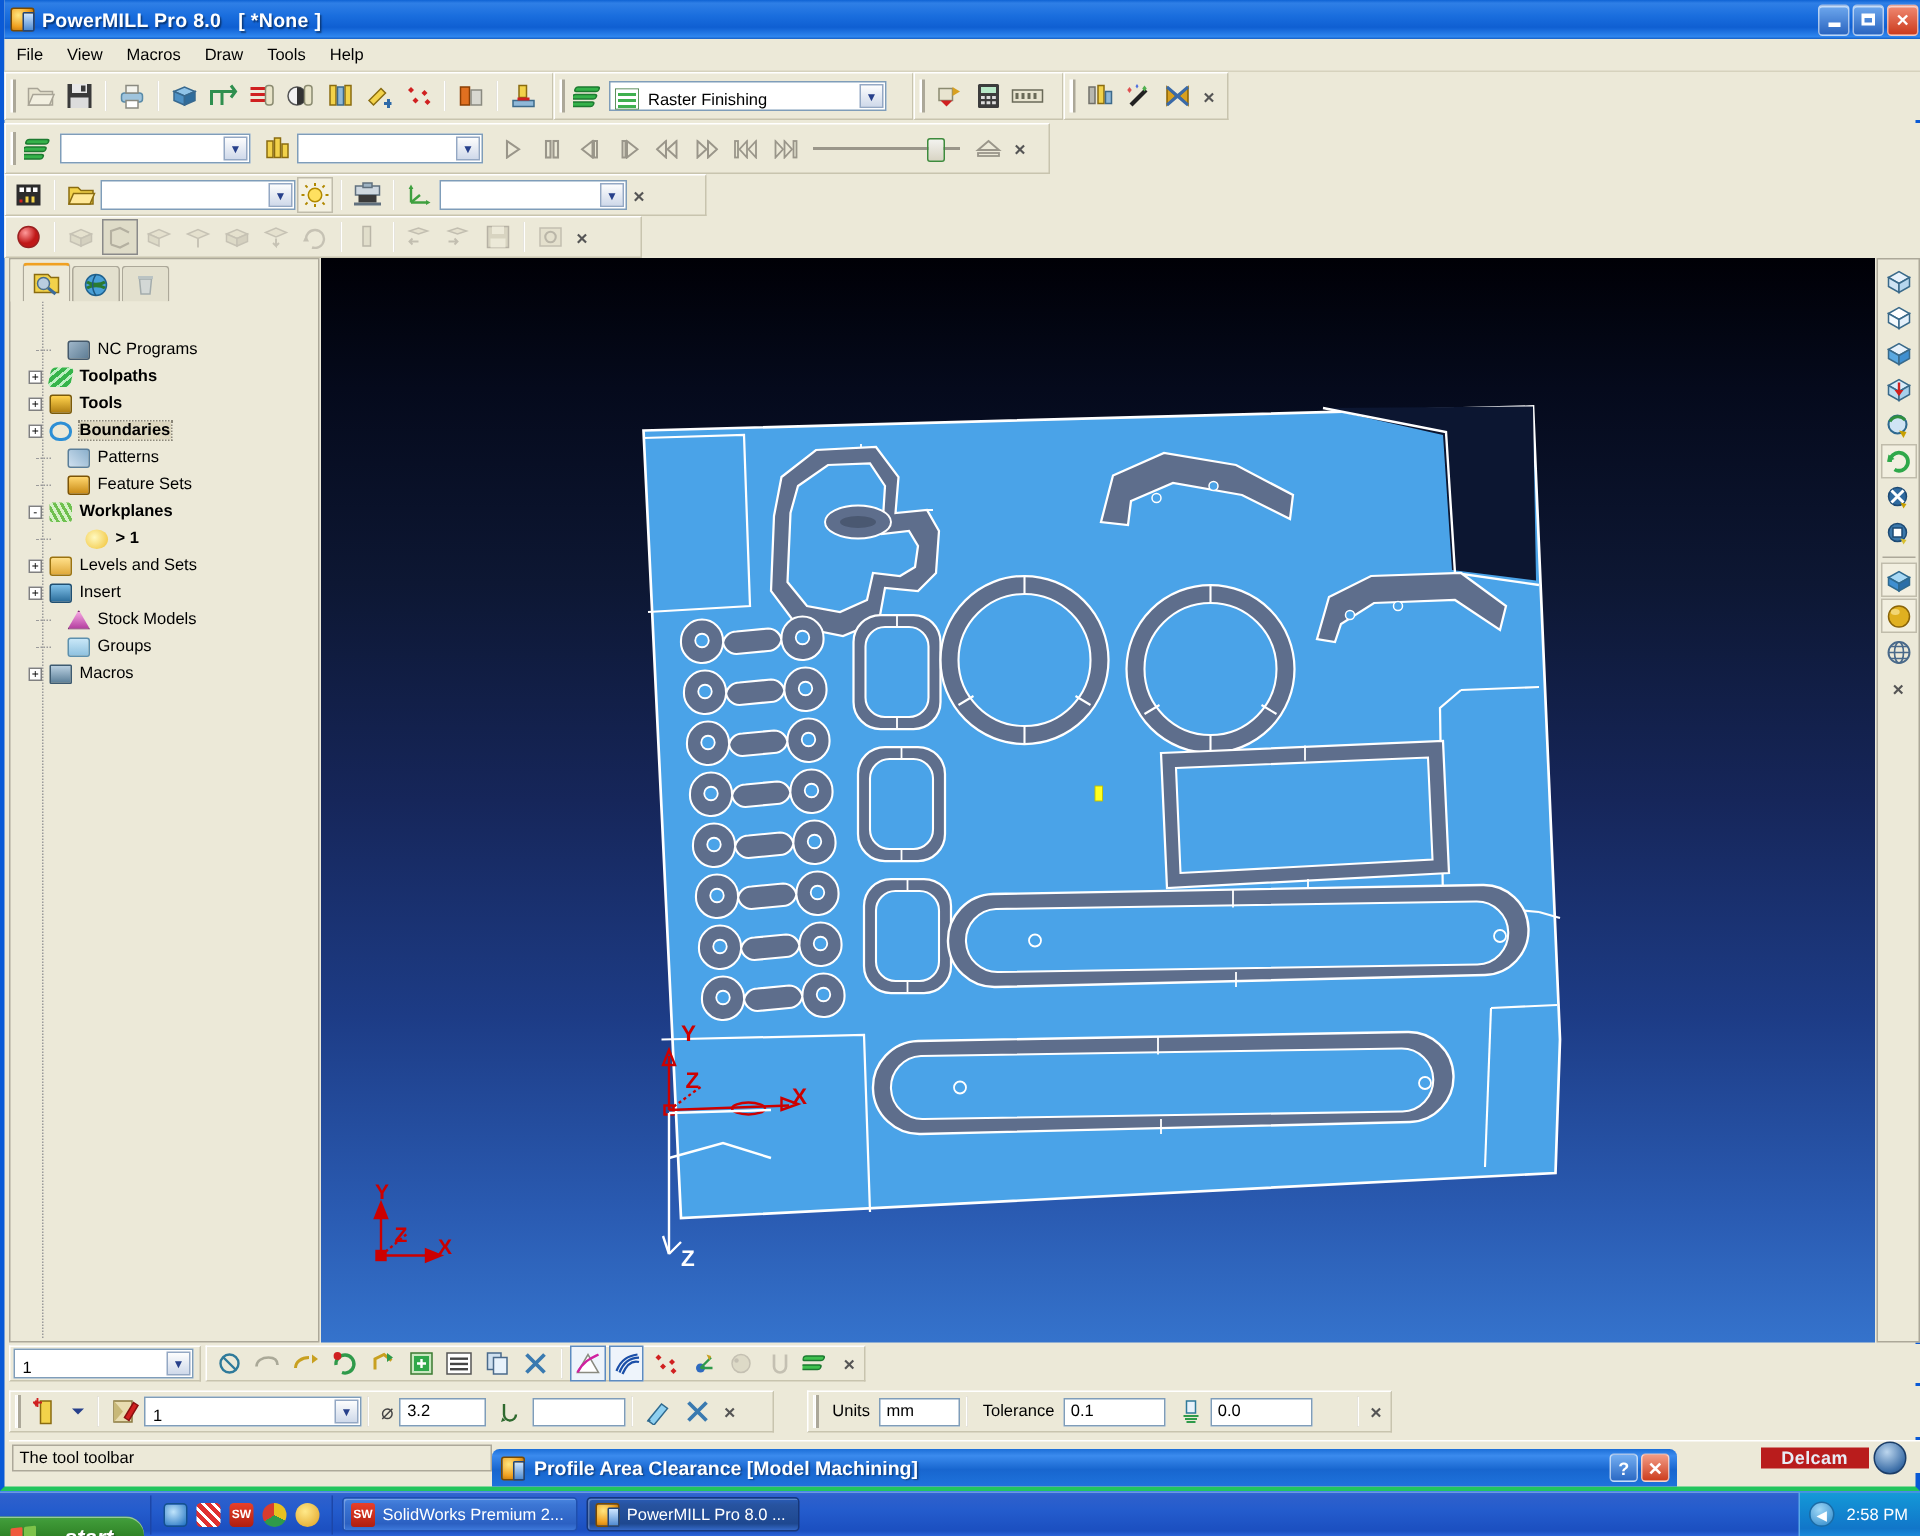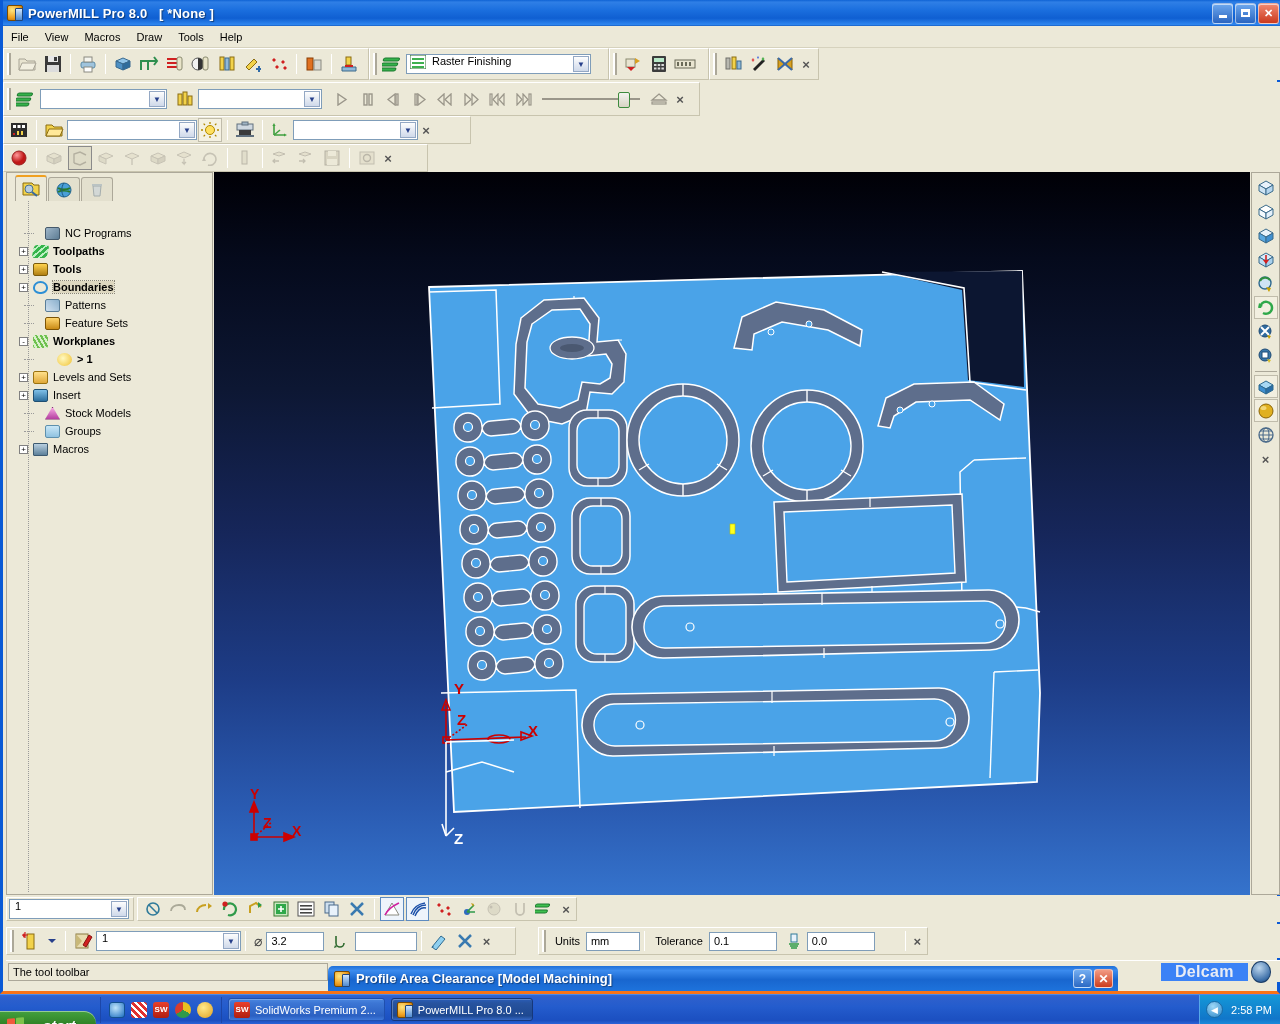--- a/index.html
+++ b/index.html
@@ -11,21 +11,21 @@
     font-size: 11px;
     background: #ece9d8;
   }
 
   
   #app-window {
     position: absolute; left: 0; top: 0; width: 1280px; height: 994px;
     background: #ece9d8;
     border-left: 3px solid #0a5ad6;
     border-right: 3px solid #0a5ad6;
-    border-bottom: 3px solid #f97316;
+    border-bottom: 3px solid #22c55e;
   }
 
   
   #titlebar {
     position: absolute; left: 0; top: 0; width: 1280px; height: 26px;
     background: linear-gradient(to bottom,
        #0f63d4 0%, #2f7fe6 8%, #1a6ede 40%, #0f5fd2 70%, #2e86ef 94%, #165fc4 100%);
     display: flex; align-items: center;
     padding-left: 4px;
   }
@@ -97,21 +97,21 @@
   .tb-btn.pressed { border: 1px solid #8a8a8a; background: #dfdcc8; }
   .grip {
     width: 4px; height: 22px; margin: 0 3px 0 1px;
     background:
       linear-gradient(to right,#fff 0 1px, #aca899 1px 3px, transparent 3px);
     border-left: 1px solid #fff;
   }
 
   .combo {
     height: 20px; background: #fff; border: 1px solid #7f9db9;
-    display: flex; align-items: flex-start; font-size: 11px; color: #000;
+    display: flex; align-items: flex-end; font-size: 11px; color: #000;
     padding-left: 3px; position: relative;
   }
   .combo .arrow {
     position: absolute; right: 1px; top: 1px; width: 16px; height: 16px;
     background: linear-gradient(to bottom,#fdfdfd,#cfd9ea);
     border: 1px solid #94a8c4;
     display: flex; align-items: center; justify-content: center;
     font-size: 8px; color: #27408b;
   }
   .combo .cval { padding-left: 2px; }
@@ -244,22 +244,22 @@
   #status-text-box {
     margin-left: 2px; width: 320px; height: 18px;
     border: 1px solid #aca899; background: #ece9d8;
     display: flex; align-items: center; padding-left: 4px; font-size: 11px;
   }
   #delcam-logo {
     position: absolute; right: 6px; top: 960px; width: 110px; height: 24px;
     display: flex; align-items: center; justify-content: flex-end; gap: 3px;
   }
   #delcam-text {
-    font-size: 16px; font-weight: bold; color: #e8ecf5;
-    background: #3b82f6; padding: 0 14px; letter-spacing: .3px;
+    font-size: 12px; font-weight: bold; color: #e8ecf5;
+    background: #b91c1c; padding: 0 14px; letter-spacing: .3px;
   }
   #delcam-mark {
     width: 22px; height: 22px; border-radius: 50%;
     background: radial-gradient(circle at 40% 30%, #bcd6ee 0%, #3d6fa8 70%, #1d4272 100%);
     border: 1px solid #1b3d68;
   }
 
   
   #dialog-title {
     position: absolute; left: 325px; top: 966px; width: 790px; height: 25px;

